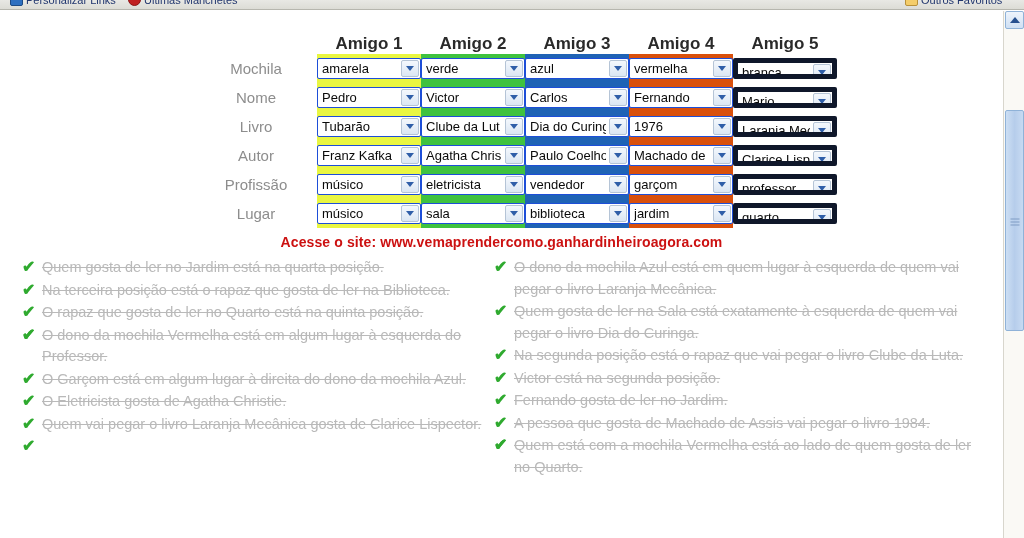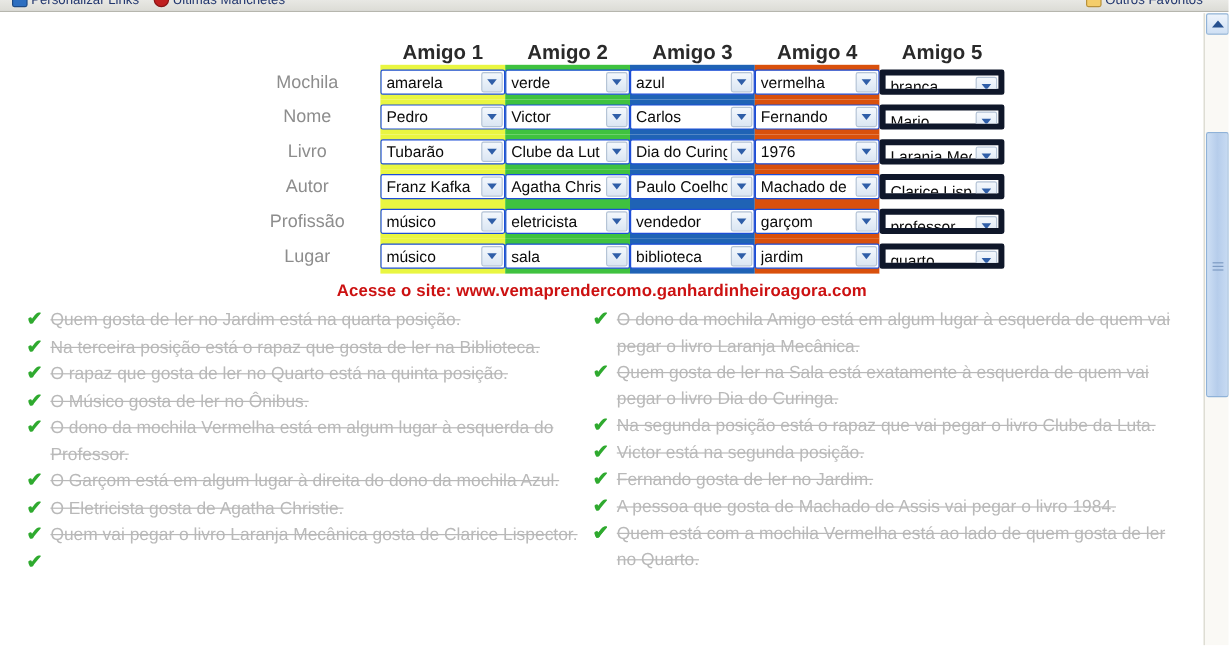--- a/index.html
+++ b/index.html
@@ -549,30 +549,30 @@
     <div class="promo">
       <span class="promo-label">Acesse o site:</span><span>www.vemaprendercomo.ganhardinheiroagora.com</span>
     </div>
 
     <div class="clues">
 
       <div class="clue-col left">
         <div class="clue"><span class="check">✔</span><span>Quem gosta de ler no Jardim está na quarta posição.</span></div>
         <div class="clue"><span class="check">✔</span><span>Na terceira posição está o rapaz que gosta de ler na Biblioteca.</span></div>
         <div class="clue"><span class="check">✔</span><span>O rapaz que gosta de ler no Quarto está na quinta posição.</span></div>
-        <div class="clue"><span class="check">✔</span><span>O Músico gosta de ler no Ônibus.</span></div>
+        <div class="clue"><span class="check">✔</span></div>
         <div class="clue"><span class="check">✔</span><span>O dono da mochila Vermelha está em algum lugar à esquerda do Professor.</span></div>
         <div class="clue"><span class="check">✔</span><span>O Garçom está em algum lugar à direita do dono da mochila Azul.</span></div>
         <div class="clue"><span class="check">✔</span><span>O Eletricista gosta de Agatha Christie.</span></div>
         <div class="clue"><span class="check">✔</span><span>Quem vai pegar o livro Laranja Mecânica gosta de Clarice Lispector.</span></div>
         <div class="clue"><span class="check">✔</span></div>
       </div>
 
       <div class="clue-col right">
-        <div class="clue"><span class="check">✔</span><span>O dono da mochila Amigo está em algum lugar à esquerda de quem vai pegar o livro Laranja Mecânica.</span></div>
+        <div class="clue"><span class="check">✔</span><span>O dono da mochila Azul está em quem lugar à esquerda de quem vai pegar o livro Laranja Mecânica.</span></div>
         <div class="clue"><span class="check">✔</span><span>Quem gosta de ler na Sala está exatamente à esquerda de quem vai pegar o livro Dia do Curinga.</span></div>
         <div class="clue"><span class="check">✔</span><span>Na segunda posição está o rapaz que vai pegar o livro Clube da Luta.</span></div>
         <div class="clue"><span class="check">✔</span><span>Victor está na segunda posição.</span></div>
         <div class="clue"><span class="check">✔</span><span>Fernando gosta de ler no Jardim.</span></div>
         <div class="clue"><span class="check">✔</span><span>A pessoa que gosta de Machado de Assis vai pegar o livro 1984.</span></div>
         <div class="clue"><span class="check">✔</span></div>
         <div class="clue"><span class="check">✔</span><span>Quem está com a mochila Vermelha está ao lado de quem gosta de ler no Quarto.</span></div>
       </div>
 
     </div>

